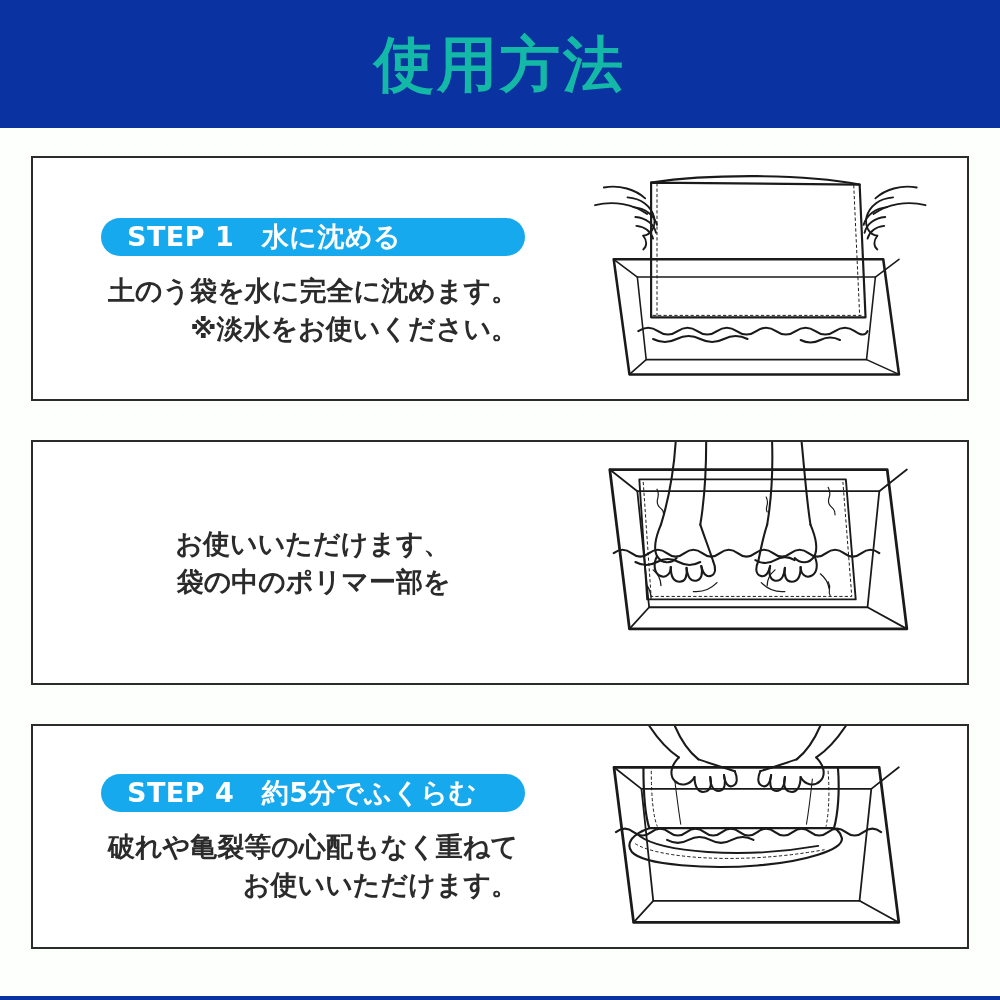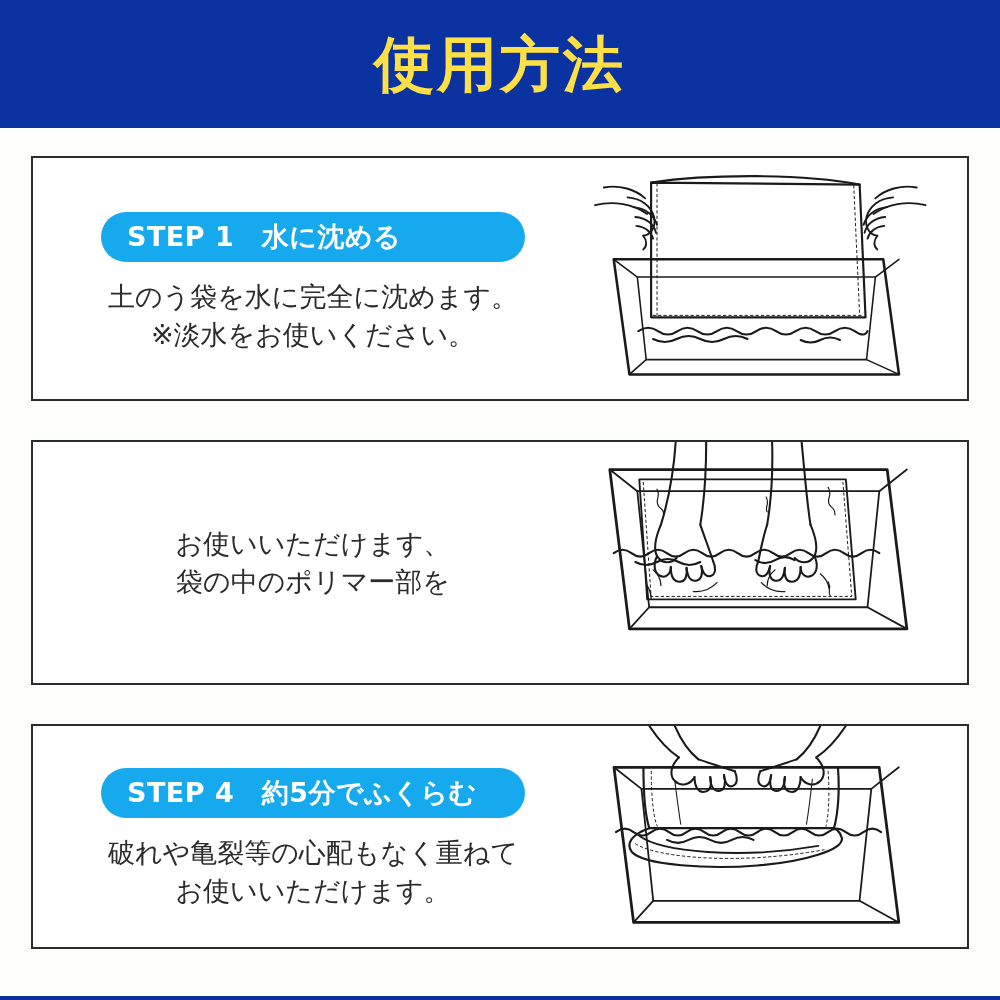--- a/index.html
+++ b/index.html
@@ -22,21 +22,21 @@
     left: 0;
     top: 0;
     width: 1000px;
     height: 128px;
     background: #0a32a0;
     display: flex;
     align-items: center;
     justify-content: center;
   }
   .header-title {
-    color: #fde047;
+    color: #14b8a6;
     font-size: 60px;
     font-weight: bold;
     letter-spacing: 3px;
     line-height: 1;
     font-family: "DejaVu Sans", "Liberation Sans", sans-serif;
   }
 
   
   .step-card {
     position: absolute;
@@ -66,44 +66,44 @@
     display: flex;
     flex-direction: column;
     align-items: center;
     justify-content: center;
   }
   #card-1 .text-col { padding-top: 4px; }
   #card-3 .text-col { padding-top: 2px; }
 
   .step-pill {
     width: 424px;
-    height: 50px;
+    height: 38px;
     background: #16a9ee;
     border-radius: 25px;
     display: flex;
     align-items: center;
     box-sizing: border-box;
     padding-left: 26px;
     margin-bottom: 16px;
   }
   .step-pill-label {
     color: #ffffff;
     font-size: 27px;
     font-weight: bold;
     white-space: pre;
     letter-spacing: 0.5px;
     font-family: "DejaVu Sans", "Liberation Sans", sans-serif;
   }
 
   .body-text {
     color: #2b2b2b;
     font-size: 27px;
-    font-weight: normal;
+    font-weight: bold;
     line-height: 1.38;
-    text-align: center;
+    text-align: right;
     letter-spacing: 0px;
     font-family: "DejaVu Sans", "Liberation Sans", sans-serif;
   }
   .body-text .ln { display: block; white-space: nowrap; }
 
   
   .illus-col {
     position: absolute;
     right: 0;
     top: 0;

